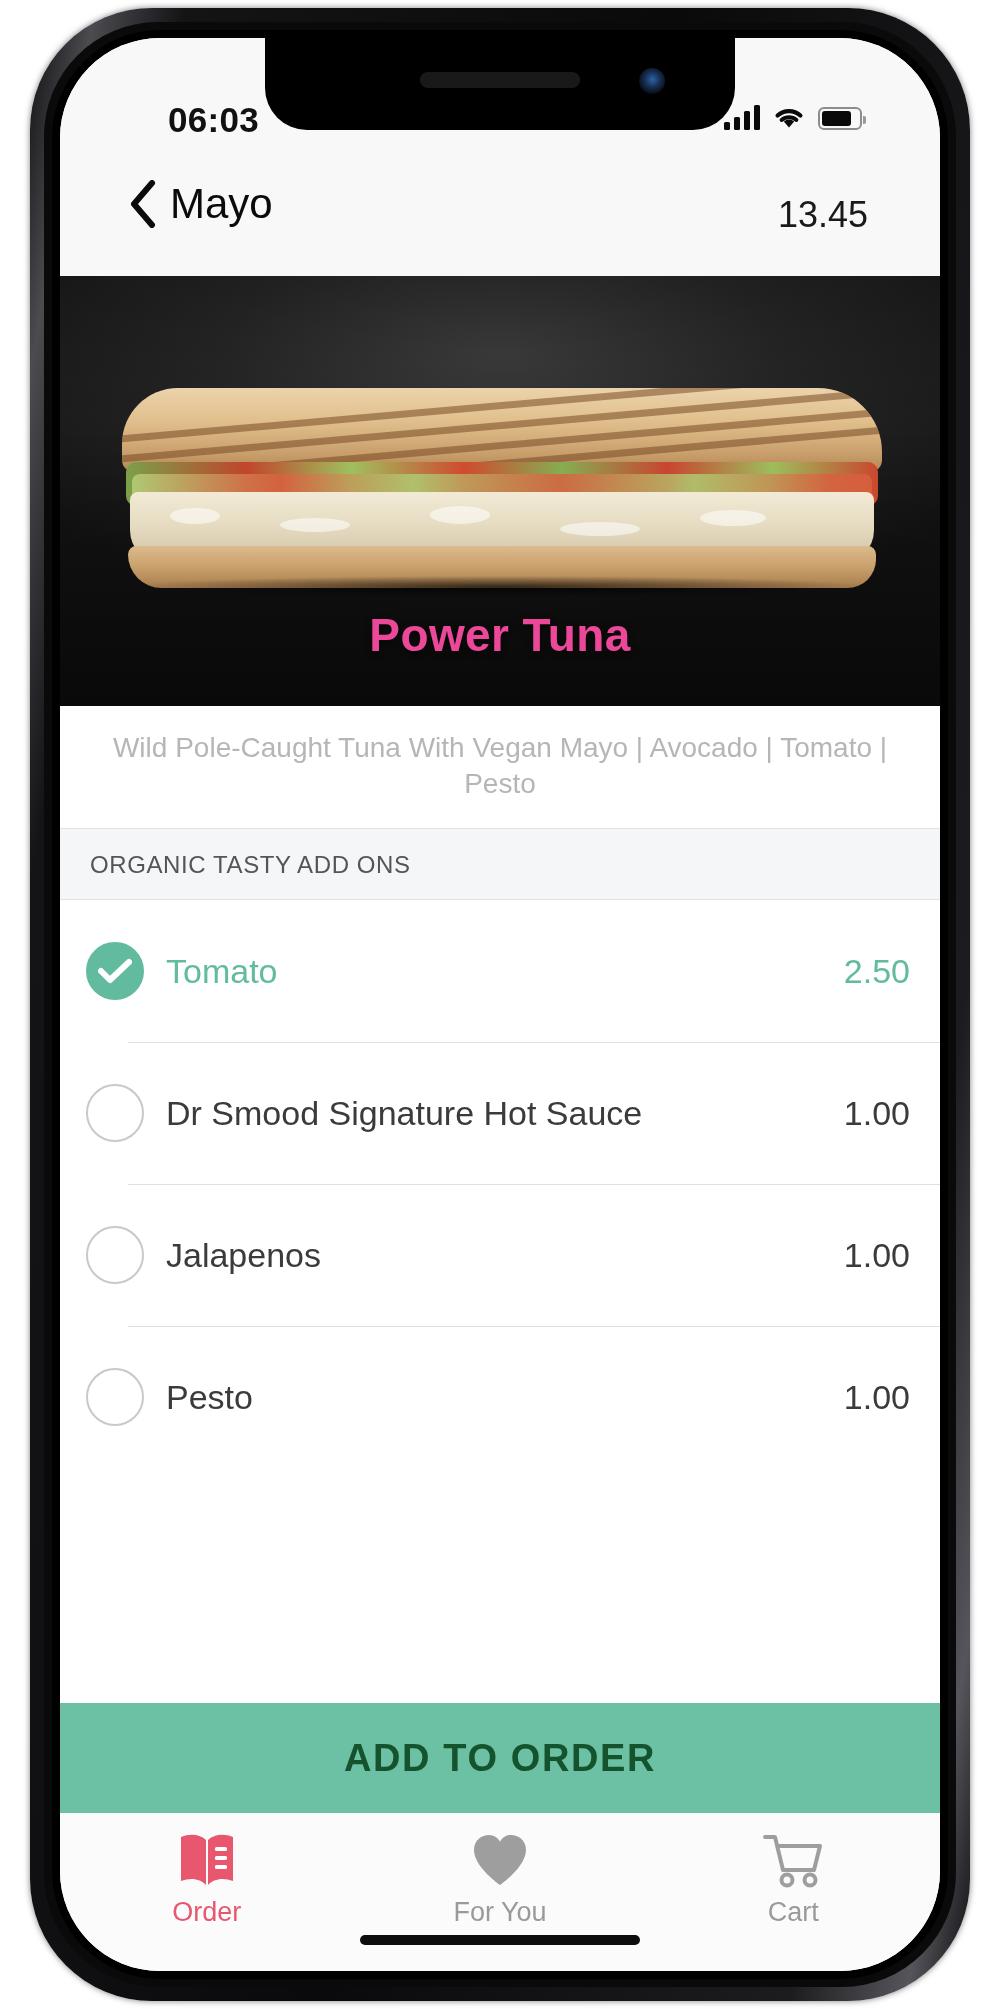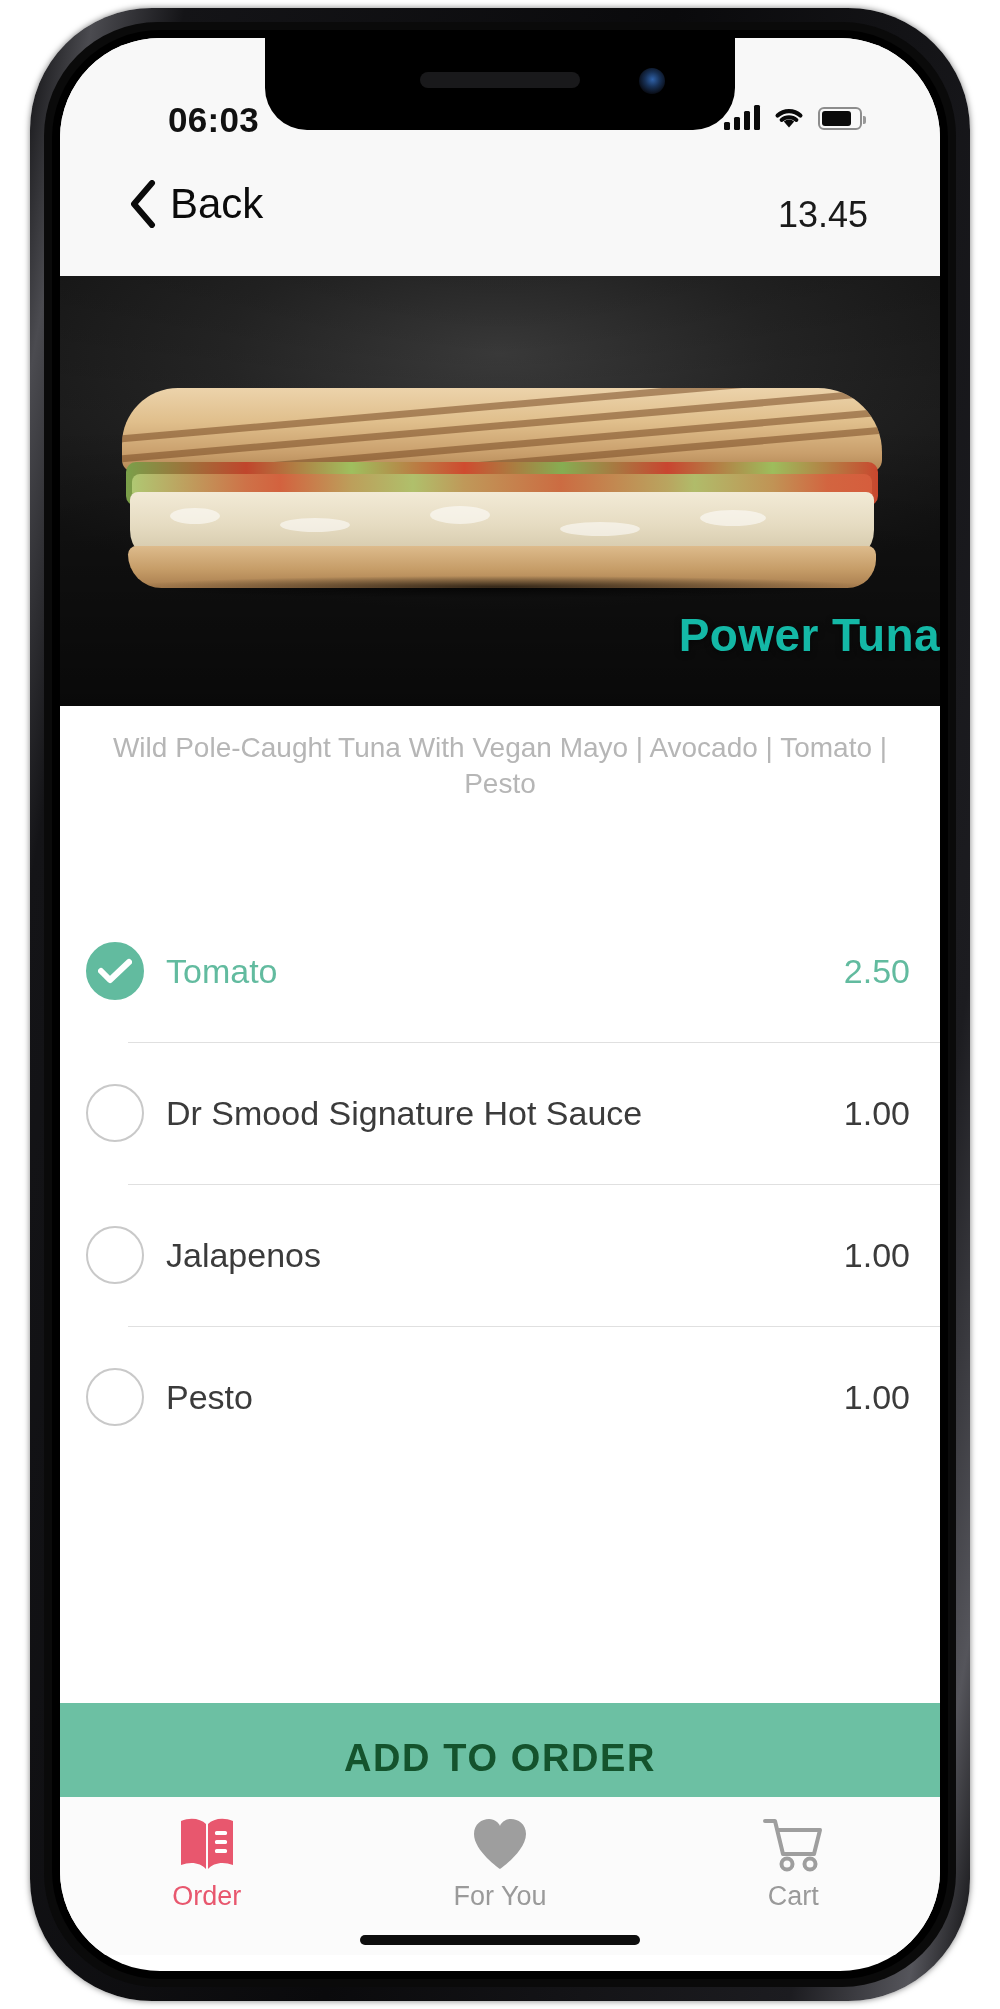--- a/index.html
+++ b/index.html
@@ -202,22 +202,22 @@
     position: absolute; left: 6px; top: 158px; width: 748px; height: 42px;
     background: linear-gradient(180deg,#ddbb8c 0%,#c69d68 55%,#a87d4e 100%);
     border-radius: 10px 10px 34px 40px;
   }
   .hero-shadow {
     position: absolute; left: 70px; top: 300px; width: 740px; height: 22px;
     background: radial-gradient(ellipse at center, rgba(0,0,0,.7) 0%, rgba(0,0,0,0) 72%);
   }
   .hero-title {
     position: absolute; left: 0; right: 0; bottom: 44px;
-    text-align: right;
-    color: #14b8a6;
+    text-align: center;
+    color: #ec4899;
     font-size: 46px; font-weight: 700;
     letter-spacing: .4px;
     text-shadow: 0 2px 6px rgba(0,0,0,.55);
   }
 
   
   .desc {
     position: absolute; top: 668px; left: 0;
     width: 100%; height: 122px;
     background: #ffffff;
@@ -297,21 +297,21 @@
   }
   .cta span {
     color: #14532d;
     font-size: 38px;
     font-weight: 600;
     letter-spacing: 1.6px;
   }
 
   
   .tabbar {
-    position: absolute; left: 0; bottom: 16px;
+    position: absolute; left: 0; bottom: 0;
     width: 100%; height: 158px;
     background: #fbfbfb;
     display: flex;
     z-index: 20;
     margin-top: 8px;
   }
   .tab {
     flex: 1;
     display: flex; flex-direction: column;
     align-items: center; justify-content: flex-start;
@@ -392,21 +392,21 @@
     <div class="notch">
       <div class="notch-speaker"></div>
       <div class="notch-cam"></div>
     </div>
 
     <div class="navbar">
       <div class="back-btn">
         <svg class="back-chevron" viewBox="0 0 28 48">
           <path d="M24 3 L6 24 L24 45" stroke="#0b0b0b" stroke-width="6" fill="none" stroke-linecap="round" stroke-linejoin="round"></path>
         </svg>
-        <span class="back-label">Back</span>
+        <span class="back-label">Mayo</span>
       </div>
       <div class="nav-price">13.45</div>
     </div>
 
     <div class="hero">
       <div class="hero-bg"></div>
       <div class="sandwich">
         <div class="bread-top-solid">
           <div class="grill">
             <i style="top:14px;  transform: rotate(-5deg);"></i>
@@ -425,20 +425,23 @@
           <i style="left:570px;top:18px; width:66px; height:16px;"></i>
         </div>
         <div class="bread-bot"></div>
       </div>
       <div class="hero-shadow"></div>
       <div class="hero-title">Power Tuna</div>
     </div>
 
     <div class="desc">Wild Pole-Caught Tuna With Vegan Mayo | Avocado | Tomato | Pesto</div>
 
+    <div class="section-head">
+      <span>ORGANIC TASTY ADD ONS</span>
+    </div>
 
     <div class="addons">
 
       <div class="addon-row selected">
         <div class="radio checked">
           <svg class="tick" width="34" height="26" viewBox="0 0 34 26">
             <path d="M3 13 L12 22 L31 4" stroke="#ffffff" stroke-width="6" fill="none" stroke-linecap="round" stroke-linejoin="round"></path>
           </svg>
         </div>
         <div class="addon-label">Tomato</div>

